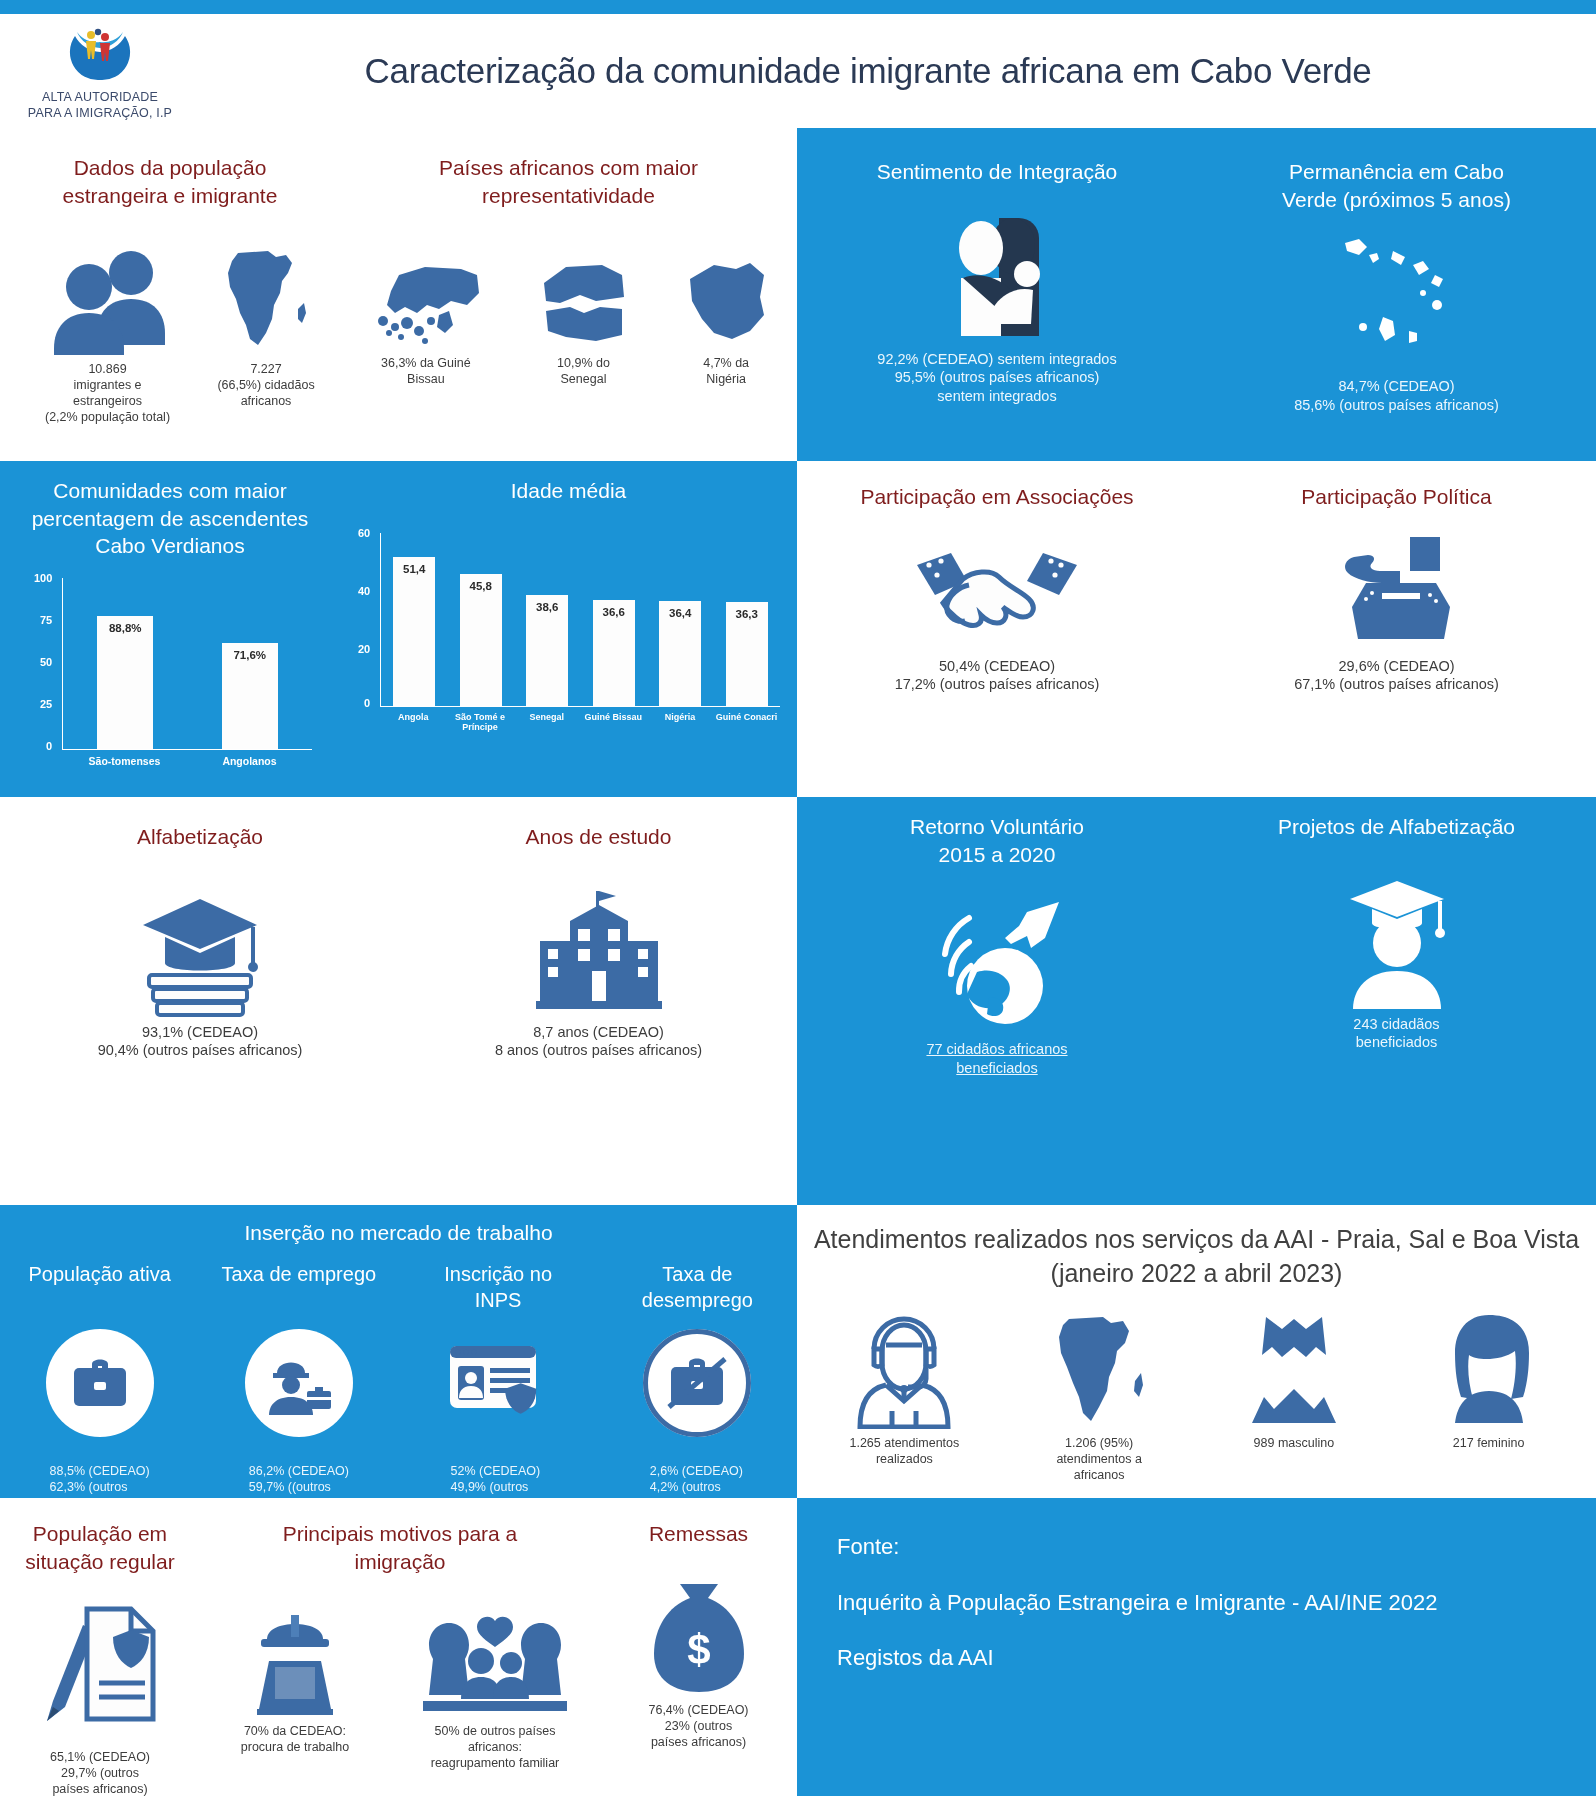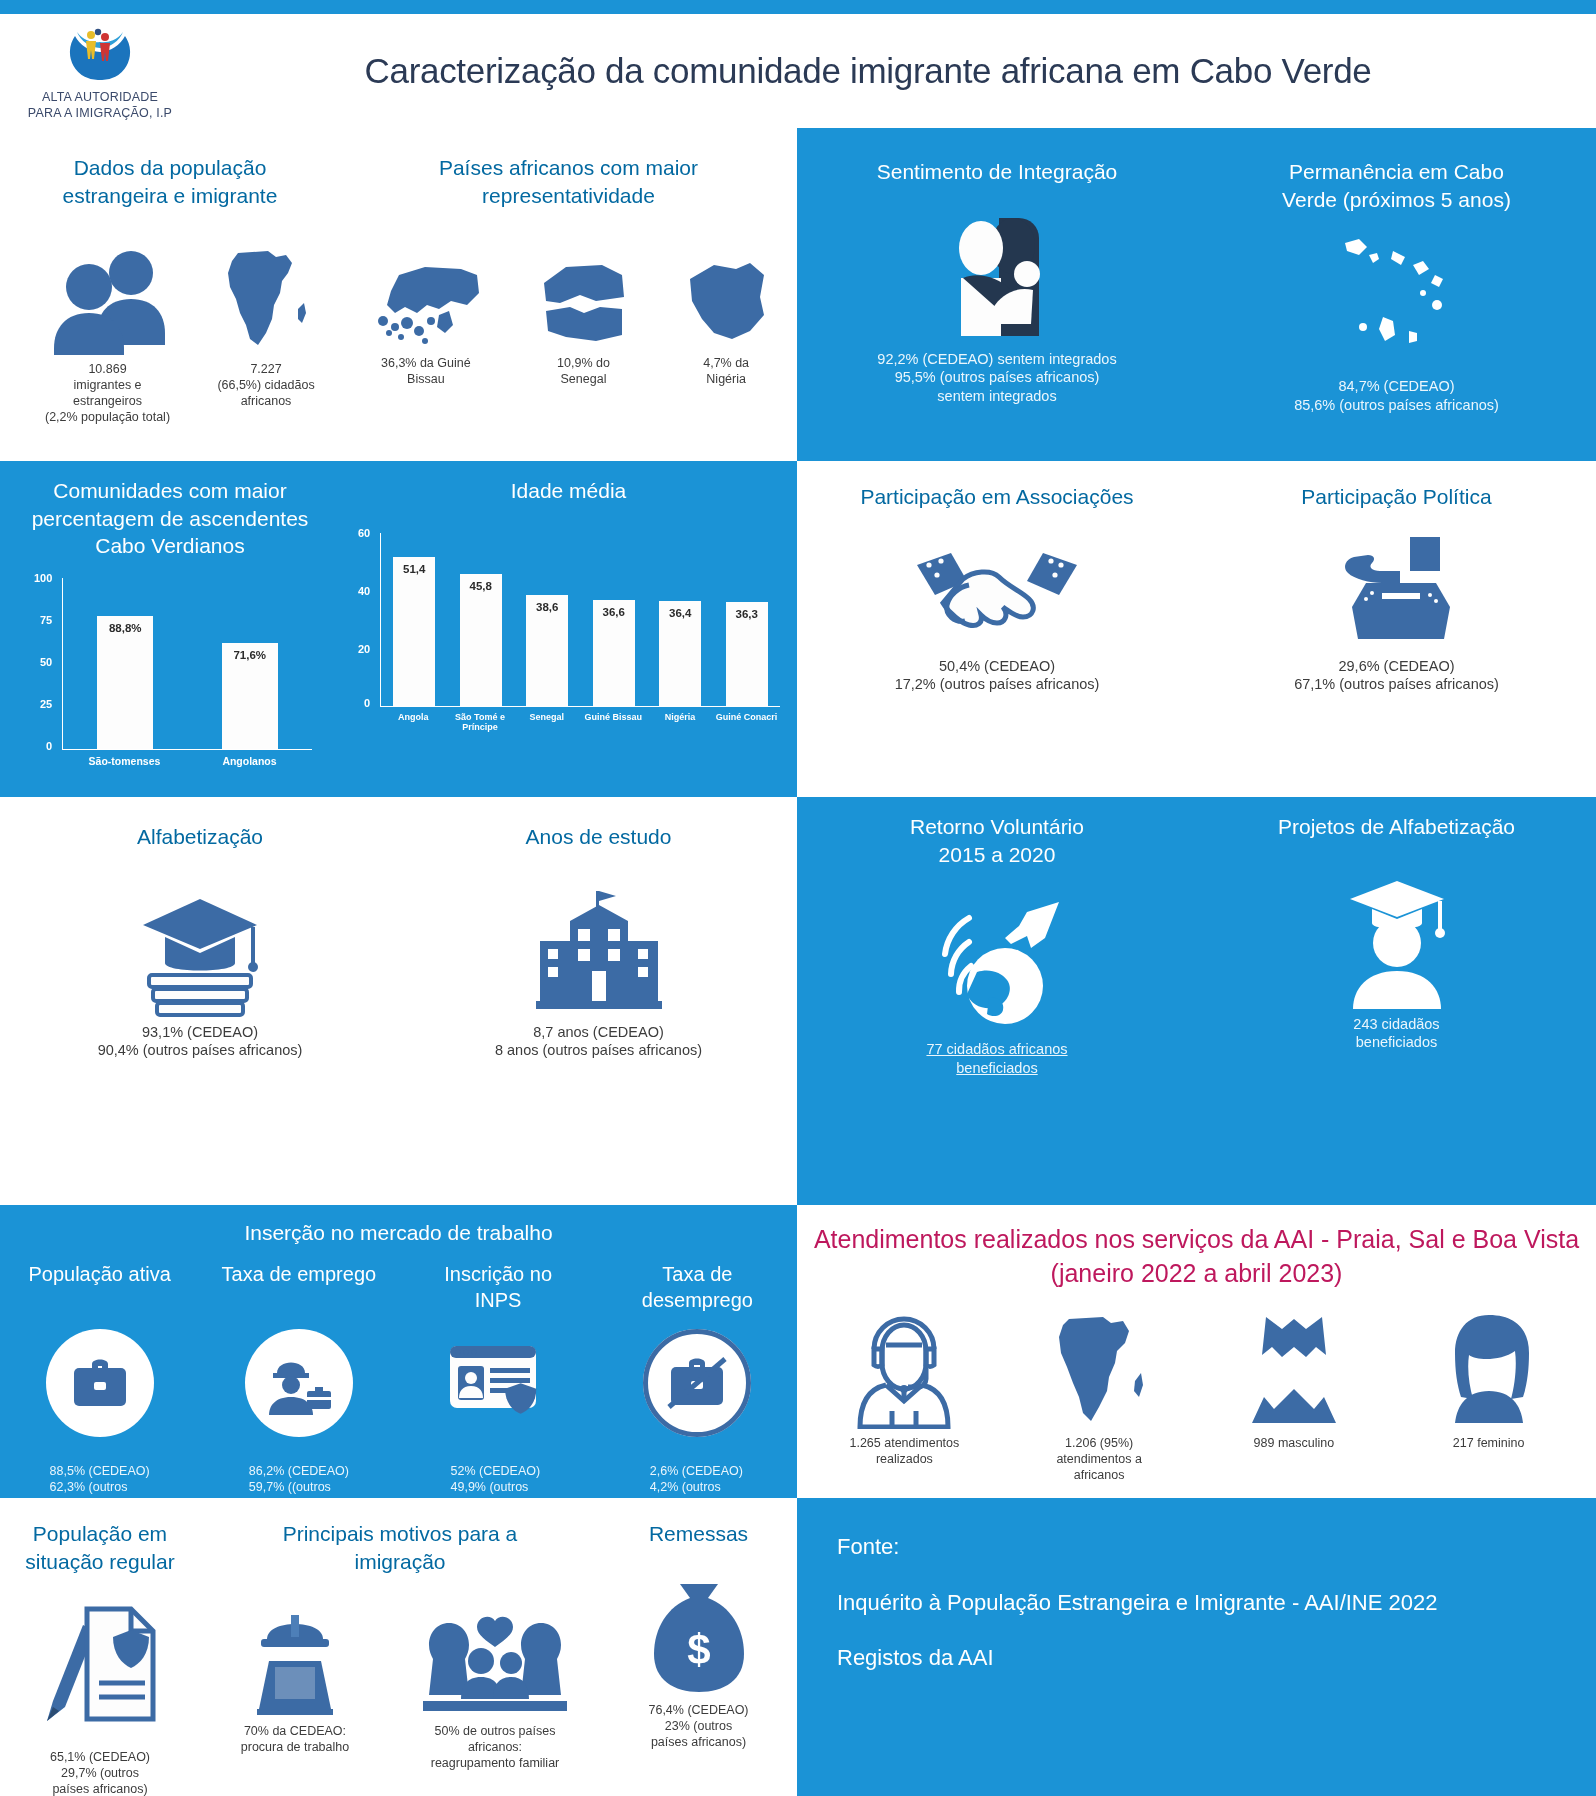--- a/index.html
+++ b/index.html
@@ -20,21 +20,21 @@
   .main-title { position:absolute; left:200px; right:60px; text-align:center; font-size:35px; color:#2b3a55; font-weight:400; letter-spacing:-0.3px;}
 
   
   .row { display: flex; width: 100%; }
   .cell { position: relative; }
   .white { background: #ffffff; }
   .blue  { background: #1b93d6; }
   .left  { width: 797px; }
   .right { width: 799px; }
 
-  .panel-title { font-size: 21px; font-weight: 400; text-align:center; line-height:1.32; color:#0369a1;}
+  .panel-title { font-size: 21px; font-weight: 400; text-align:center; line-height:1.32; color:#7f1d1d;}
   .blue .panel-title { color: #ffffff; }
 
   .stat-row { display:flex; justify-content:space-around; align-items:flex-start; }
   .stat { display:flex; flex-direction:column; align-items:center; text-align:center; }
   .stat .icon { display:flex; align-items:flex-end; justify-content:center; }
   .cap { font-size: 12.5px; line-height:1.28; color:#3c3c3c; margin-top:6px; white-space:pre-line; }
   .blue .cap { color: #eaf6fd; }
   .cap-lg { font-size: 14.5px; }
 
   svg { display:block; }
@@ -50,21 +50,21 @@
 
   
   .work-titles { display:flex; }
   .work-titles > div { flex:1; text-align:center; font-size:20px; color:#fff; line-height:1.3; }
   .circ { width:108px; height:108px; border-radius:50%; background:#fff; display:flex; align-items:center; justify-content:center; }
 
   
   .source { padding: 34px 40px; color:#fff; }
   .source .ln { font-size:22px; line-height:1.35; margin-bottom:26px; }
 
-  .big-title { font-size:25px; color:#be185d; text-align:center; line-height:1.35; }
+  .big-title { font-size:25px; color:#404040; text-align:center; line-height:1.35; }
 </style>
 </head>
 <body>
 
 <div class="topbar"></div>
 
 <div class="header">
   <div class="logo-box">
     <svg class="logo-mark" viewBox="0 0 66 60">
       <path d="M8 10 A28 28 0 0 0 33 54 A28 28 0 0 0 58 10 A30 30 0 0 1 33 26 A30 30 0 0 1 8 10Z" fill="#1b74bd"></path>

